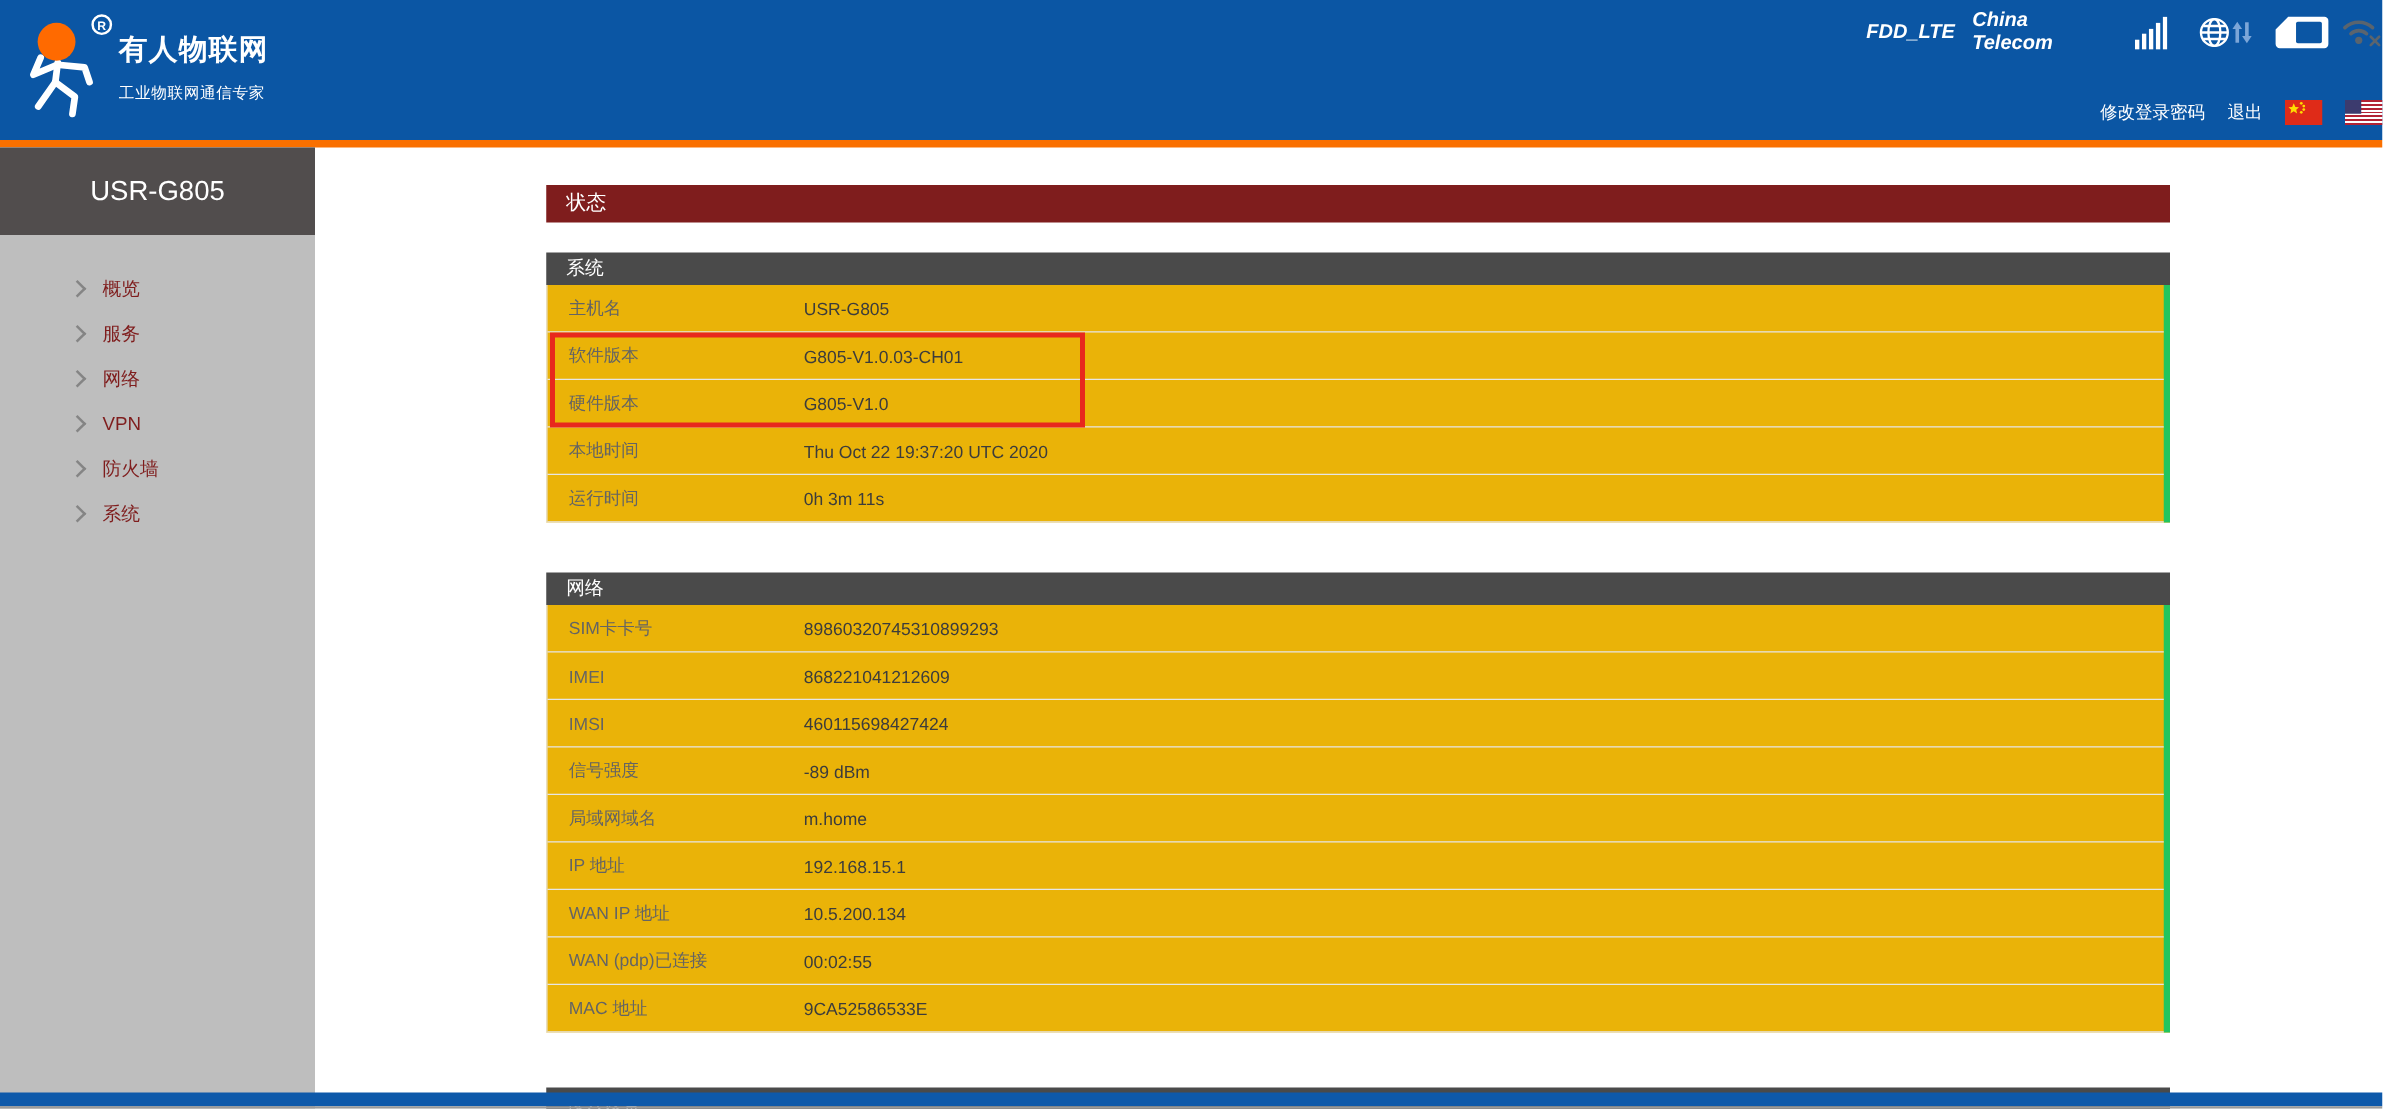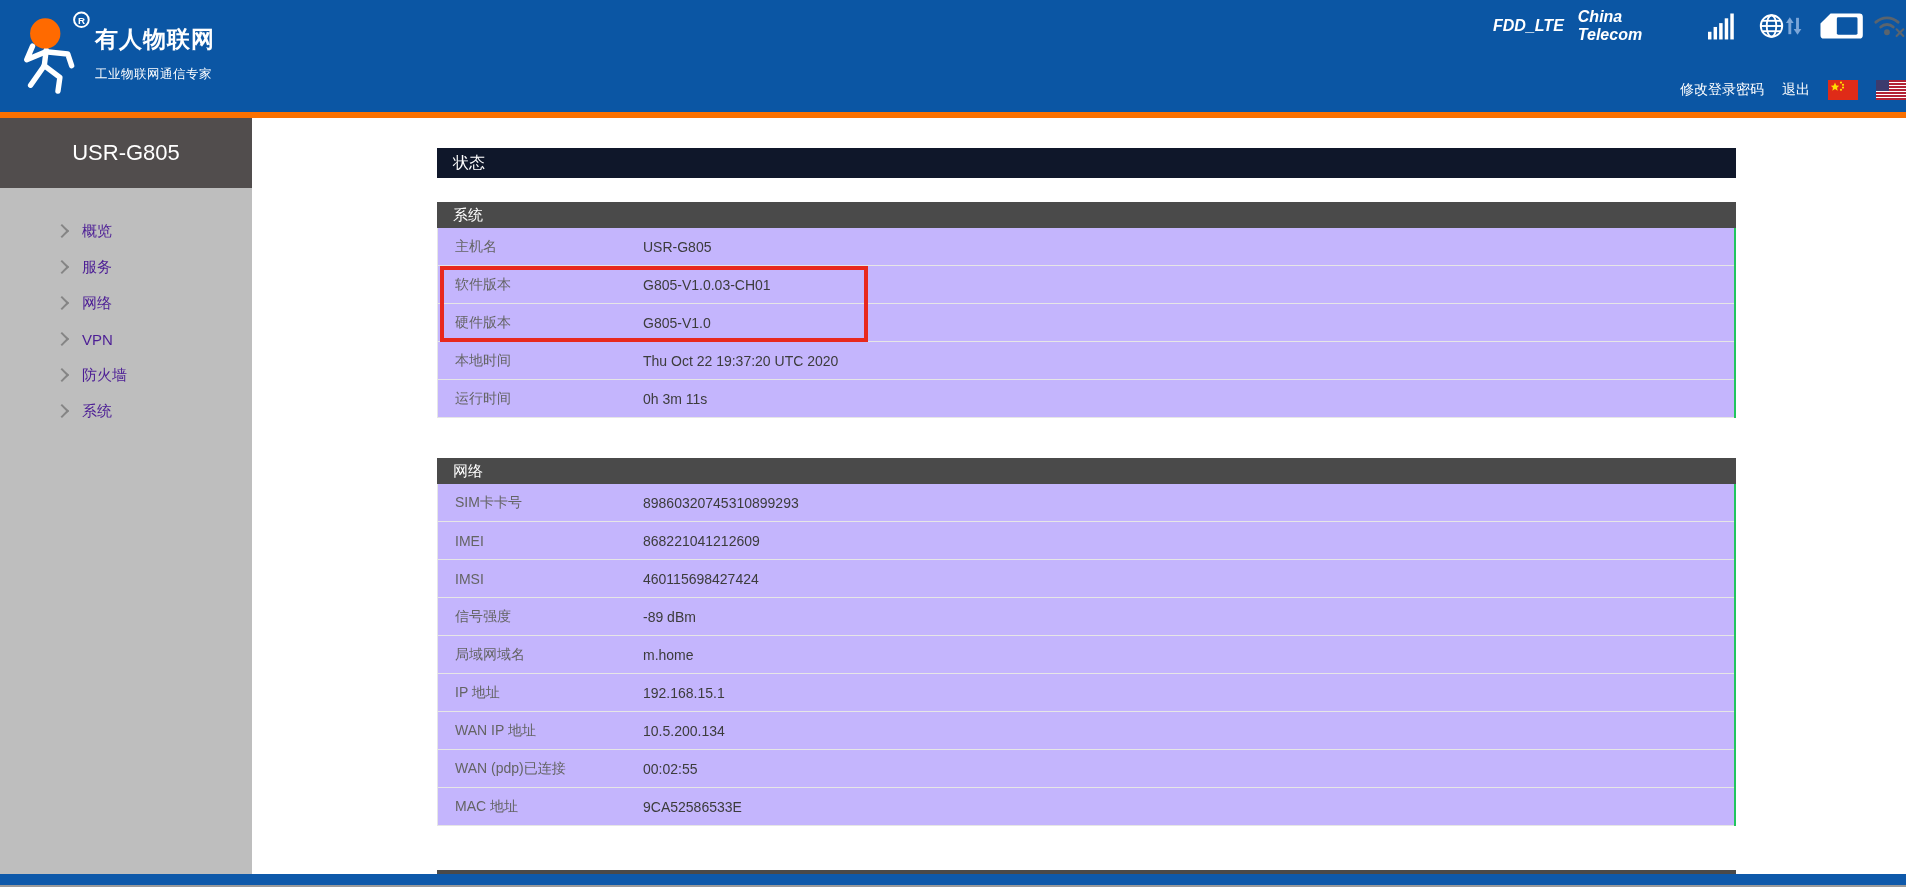--- a/index.html
+++ b/index.html
@@ -33,34 +33,34 @@
   .flag-us-canton { position:absolute; left:0; top:0; width:12.5px; height:10.8px; background:#3c3b6e; }
 
   .orange-stripe { position:absolute; top:112px; left:0; width:1906px; height:6px; background:#fa7000; }
 
   
   .sidebar { position:absolute; top:118px; left:0; width:252px; height:769px; background:#bebebe; }
   .sidebar-head { height:70px; background:#514d4d; color:#fff; font-size:22px;
     display:flex; align-items:center; justify-content:center; }
   .menu { padding-top:25px; }
   .menu-item { height:36px; display:flex; align-items:center; padding-left:57px;
-    color:#4c1d95; font-size:15px; cursor:pointer; }
+    color:#7f1d1d; font-size:15px; cursor:pointer; }
   .chev { width:8px; height:8px; border-top:2px solid #858585; border-right:2px solid #858585;
     transform:rotate(45deg); margin-right:15px; flex:none; }
 
   
   .content { position:absolute; left:437px; top:148px; width:1299px; }
-  .page-title { height:30px; line-height:30px; background:#0f172a; color:#fff;
+  .page-title { height:30px; line-height:30px; background:#7f1d1d; color:#fff;
     font-size:16px; padding-left:16px; }
   .sec-system  { margin-top:24px; }
   .sec-network { margin-top:40px; }
   .sec-devices { margin-top:44px; }
   .section-header { height:26px; line-height:26px; background:#4a4a4a; color:#fff;
     font-size:15px; padding-left:16px; }
-  .rows { background:#c4b5fd; border-left:1px solid #e6e6e6; border-right:2px solid #22c55e; }
+  .rows { background:#eab308; border-left:1px solid #e6e6e6; border-right:5px solid #22c55e; }
   .row { height:38px; box-sizing:border-box; display:flex; align-items:center;
     padding-left:17px; border-bottom:1px solid #e6e6e6; }
   .row-label { width:188px; flex:none; color:#646464; font-size:14px; }
   .row-value { color:#3c3c3c; font-size:14px; }
 
   .highlight-box { position:absolute; left:3px; top:118px; width:428px; height:76px;
     border:4px solid #e8281d; box-sizing:border-box; pointer-events:none; }
 
   
   .footer-bar  { position:absolute; top:874px; left:0; width:1906px; height:11px; background:#0e59aa; z-index:5; }

